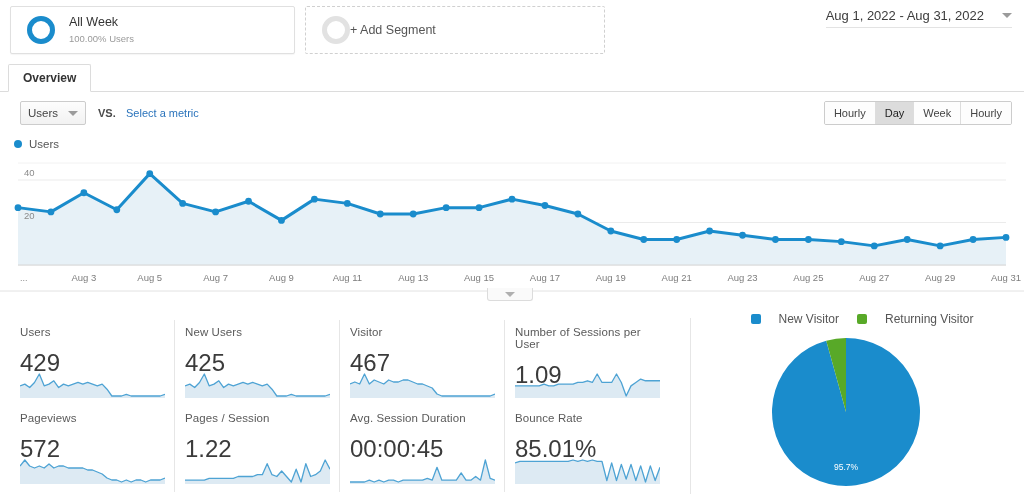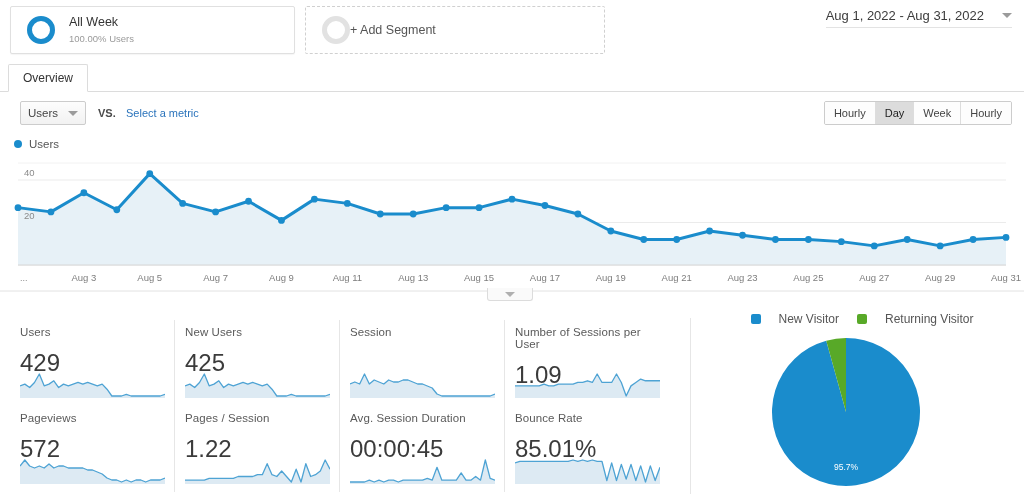--- a/index.html
+++ b/index.html
@@ -64,21 +64,21 @@
   
   .tabstrip {
     position: absolute; left: 0; top: 64px;
     width: 1024px; height: 28px;
     border-bottom: 1px solid #dcdcdc;
   }
   .tab {
     position: absolute; left: 8px; top: 0;
     height: 28px; padding: 0 14px;
     display: flex; align-items: center;
-    font-size: 12px; font-weight: normal; color: #333;
+    font-size: 12px; font-weight: bold; color: #333;
     border: 1px solid #dcdcdc; border-bottom: 1px solid #fff;
     background: #fff;
     border-radius: 2px 2px 0 0;
   }
 
   
   .metricrow {
     position: absolute; left: 0; top: 99px;
     width: 1024px; height: 30px;
   }
@@ -298,21 +298,22 @@
   </div>
   <div class="card">
     <div class="card-label">New Users</div>
     <div class="card-value">425</div>
     <svg class="card-spark" viewBox="0 0 145 26" preserveAspectRatio="none">
         <path d="M 0 13.846153846153845 L 4.833333333333333 12.153846153846155 L 9.666666666666666 15.538461538461538 L 14.5 10.46153846153846 L 19.333333333333332 2 L 24.166666666666668 13.846153846153845 L 29 12.153846153846155 L 33.833333333333336 8.76923076923077 L 38.666666666666664 15.538461538461538 L 43.5 12.153846153846155 L 48.333333333333336 13.846153846153845 L 53.166666666666664 12.153846153846155 L 58 10.46153846153846 L 62.833333333333336 12.153846153846155 L 67.66666666666667 10.46153846153846 L 72.5 12.153846153846155 L 77.33333333333333 13.846153846153845 L 82.16666666666667 12.153846153846155 L 87 17.23076923076923 L 91.83333333333333 24 L 96.66666666666667 24 L 101.5 24 L 106.33333333333333 22.307692307692307 L 111.16666666666667 24 L 116 24 L 120.83333333333333 24 L 125.66666666666667 24 L 130.5 24 L 135.33333333333334 24 L 140.16666666666666 24 L 145 22.307692307692307 L 145 26 L 0 26 Z" fill="#ddeaf3" stroke="none"></path>
         <path d="M 0 13.846153846153845 L 4.833333333333333 12.153846153846155 L 9.666666666666666 15.538461538461538 L 14.5 10.46153846153846 L 19.333333333333332 2 L 24.166666666666668 13.846153846153845 L 29 12.153846153846155 L 33.833333333333336 8.76923076923077 L 38.666666666666664 15.538461538461538 L 43.5 12.153846153846155 L 48.333333333333336 13.846153846153845 L 53.166666666666664 12.153846153846155 L 58 10.46153846153846 L 62.833333333333336 12.153846153846155 L 67.66666666666667 10.46153846153846 L 72.5 12.153846153846155 L 77.33333333333333 13.846153846153845 L 82.16666666666667 12.153846153846155 L 87 17.23076923076923 L 91.83333333333333 24 L 96.66666666666667 24 L 101.5 24 L 106.33333333333333 22.307692307692307 L 111.16666666666667 24 L 116 24 L 120.83333333333333 24 L 125.66666666666667 24 L 130.5 24 L 135.33333333333334 24 L 140.16666666666666 24 L 145 22.307692307692307" fill="none" stroke="#4ea3d4" stroke-width="1.3" stroke-linejoin="round"></path>
       </svg>
   </div>
   <div class="card">
-    <div class="card-label">Session</div>
+    <div class="card-label">Visitor</div>
+    <div class="card-value">467</div>
     <svg class="card-spark" viewBox="0 0 145 26" preserveAspectRatio="none">
         <path d="M 0 12 L 4.833333333333333 10 L 9.666666666666666 12 L 14.5 2 L 19.333333333333332 12 L 24.166666666666668 8 L 29 10 L 33.833333333333336 12 L 38.666666666666664 8 L 43.5 10 L 48.333333333333336 10 L 53.166666666666664 8 L 58 8 L 62.833333333333336 10 L 67.66666666666667 12 L 72.5 12 L 77.33333333333333 14 L 82.16666666666667 16 L 87 22 L 91.83333333333333 24 L 96.66666666666667 24 L 101.5 24 L 106.33333333333333 24 L 111.16666666666667 24 L 116 24 L 120.83333333333333 24 L 125.66666666666667 24 L 130.5 24 L 135.33333333333334 24 L 140.16666666666666 24 L 145 22 L 145 26 L 0 26 Z" fill="#ddeaf3" stroke="none"></path>
         <path d="M 0 12 L 4.833333333333333 10 L 9.666666666666666 12 L 14.5 2 L 19.333333333333332 12 L 24.166666666666668 8 L 29 10 L 33.833333333333336 12 L 38.666666666666664 8 L 43.5 10 L 48.333333333333336 10 L 53.166666666666664 8 L 58 8 L 62.833333333333336 10 L 67.66666666666667 12 L 72.5 12 L 77.33333333333333 14 L 82.16666666666667 16 L 87 22 L 91.83333333333333 24 L 96.66666666666667 24 L 101.5 24 L 106.33333333333333 24 L 111.16666666666667 24 L 116 24 L 120.83333333333333 24 L 125.66666666666667 24 L 130.5 24 L 135.33333333333334 24 L 140.16666666666666 24 L 145 22" fill="none" stroke="#4ea3d4" stroke-width="1.3" stroke-linejoin="round"></path>
       </svg>
   </div>
   <div class="card">
     <div class="card-label">Number of Sessions per User</div>
     <div class="card-value">1.09</div>
     <svg class="card-spark" viewBox="0 0 145 26" preserveAspectRatio="none">
         <path d="M 0 13.846153846153845 L 4.833333333333333 13.846153846153845 L 9.666666666666666 13.846153846153845 L 14.5 13.846153846153845 L 19.333333333333332 13.846153846153845 L 24.166666666666668 13.846153846153845 L 29 12.153846153846155 L 33.833333333333336 13.846153846153845 L 38.666666666666664 13.846153846153845 L 43.5 12.153846153846155 L 48.333333333333336 12.153846153846155 L 53.166666666666664 12.153846153846155 L 58 12.153846153846155 L 62.833333333333336 10.46153846153846 L 67.66666666666667 10.46153846153846 L 72.5 8.76923076923077 L 77.33333333333333 10.46153846153846 L 82.16666666666667 2 L 87 10.46153846153846 L 91.83333333333333 10.46153846153846 L 96.66666666666667 10.46153846153846 L 101.5 2 L 106.33333333333333 10.46153846153846 L 111.16666666666667 24 L 116 13.846153846153845 L 120.83333333333333 10.46153846153846 L 125.66666666666667 7.076923076923077 L 130.5 8.76923076923077 L 135.33333333333334 8.76923076923077 L 140.16666666666666 8.76923076923077 L 145 8.76923076923077 L 145 26 L 0 26 Z" fill="#ddeaf3" stroke="none"></path>

